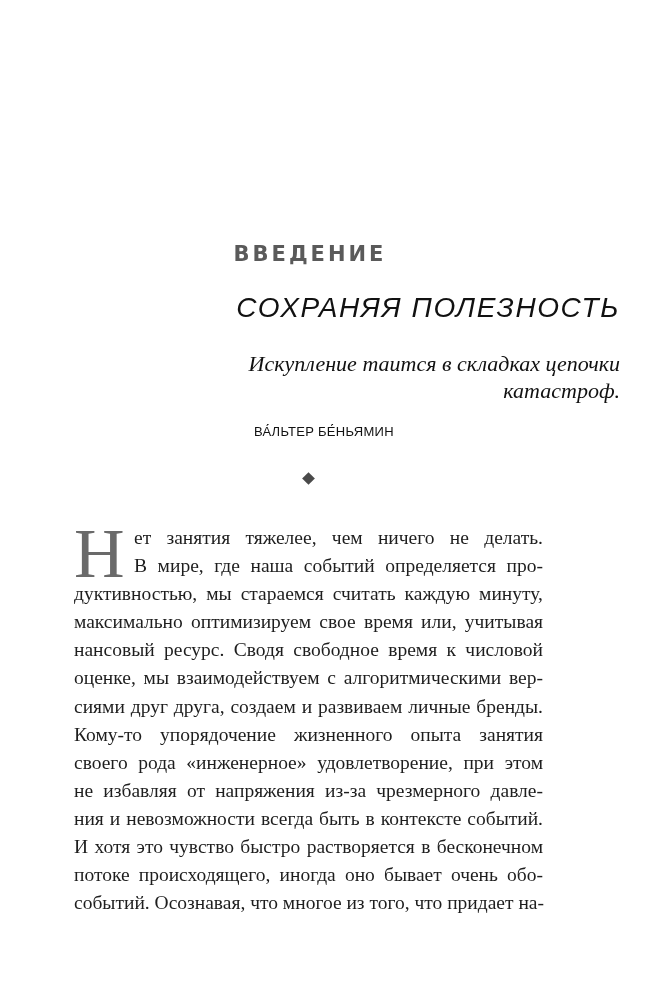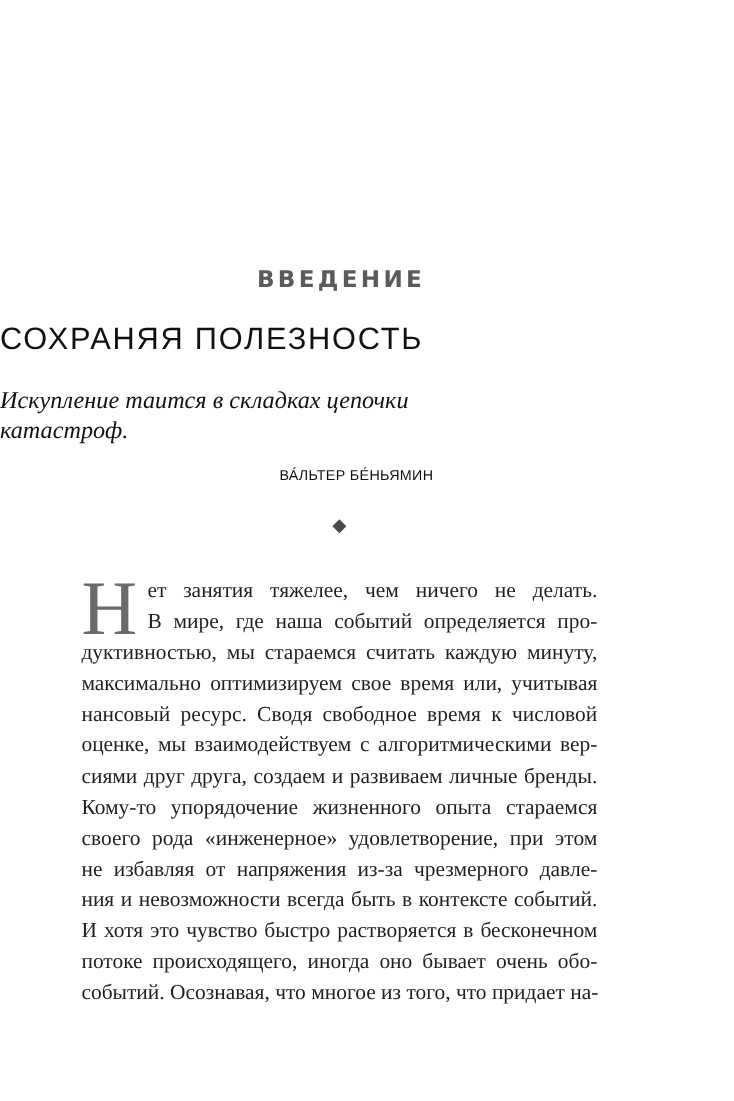--- a/index.html
+++ b/index.html
@@ -26,32 +26,33 @@
       font-size: 21px;
       letter-spacing: 3px;
       color: #5a5a5a;
       margin-top: 12px;
     }
     .chapter-title {
       position: absolute;
       top: 292px;
       left: 0;
       width: 620px;
-      text-align: left;
+      text-align: right;
       font-family: "Liberation Sans", sans-serif;
       font-size: 28px;
       letter-spacing: 1.6px;
       color: #111;
+      font-style: italic;
     }
     .epigraph {
       position: absolute;
       top: 350px;
       left: 0;
       width: 620px;
-      text-align: left;
+      text-align: right;
       font-family: "Liberation Serif", serif;
       font-style: italic;
       font-size: 22px;
       line-height: 27px;
       color: #111;
     }
     .epigraph-author {
       position: absolute;
       top: 424px;
       left: 14px;
@@ -121,21 +122,21 @@
 
   <div class="body-text">
     <span class="dropcap">Н</span>
     <span class="body-line dropcap-line">ет занятия тяжелее, чем ничего не делать.</span>
     <span class="body-line dropcap-line">В мире, где наша событий определяется про-</span>
     <span class="body-line">дуктивностью, мы стараемся считать каждую минуту,</span>
     <span class="body-line">максимально оптимизируем свое время или, учитывая</span>
     <span class="body-line">нансовый ресурс. Сводя свободное время к числовой</span>
     <span class="body-line">оценке, мы взаимодействуем с алгоритмическими вер-</span>
     <span class="body-line">сиями друг друга, создаем и развиваем личные бренды.</span>
-    <span class="body-line">Кому-то упорядочение жизненного опыта стараемся</span>
+    <span class="body-line">Кому-то упорядочение жизненного опыта занятия</span>
     <span class="body-line">своего рода «инженерное» удовлетворение, при этом</span>
     <span class="body-line">не избавляя от напряжения из-за чрезмерного давле-</span>
     <span class="body-line">ния и невозможности всегда быть в контексте событий.</span>
     <span class="body-line">И хотя это чувство быстро растворяется в бесконечном</span>
     <span class="body-line">потоке происходящего, иногда оно бывает очень обо-</span>
     <span class="body-line">событий. Осознавая, что многое из того, что придает на-</span>
   </div>
 
 </div>
 

